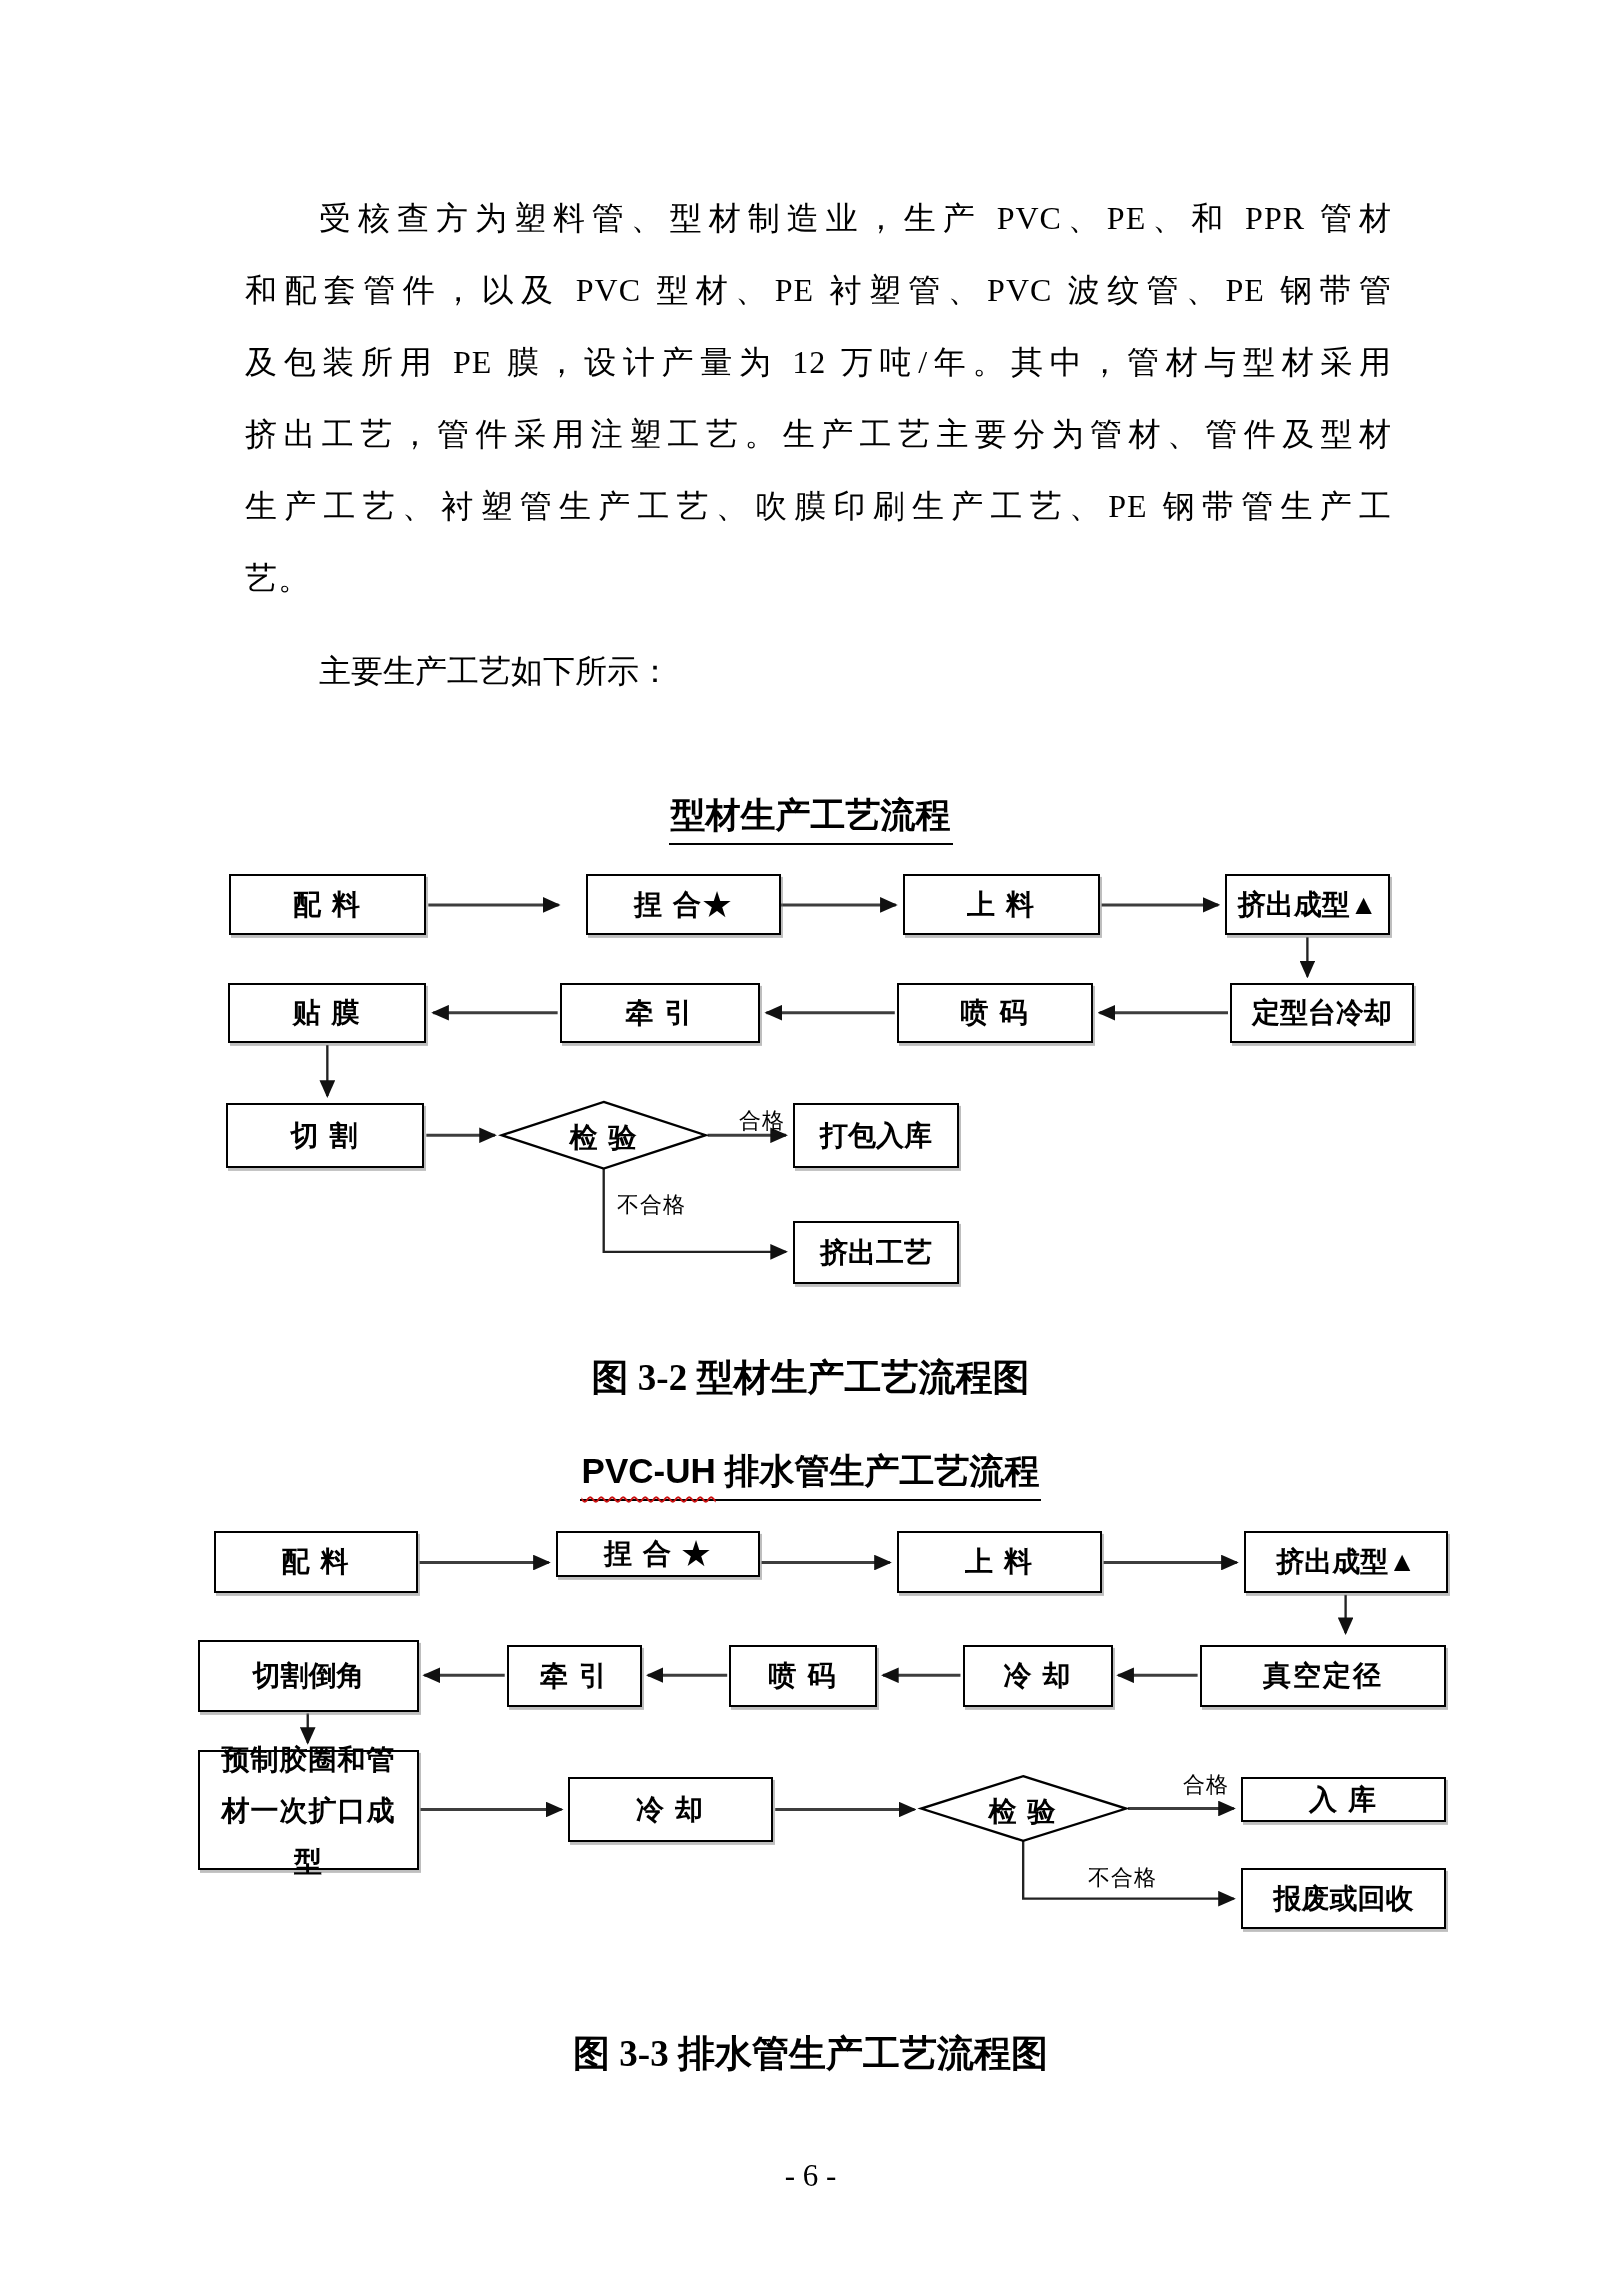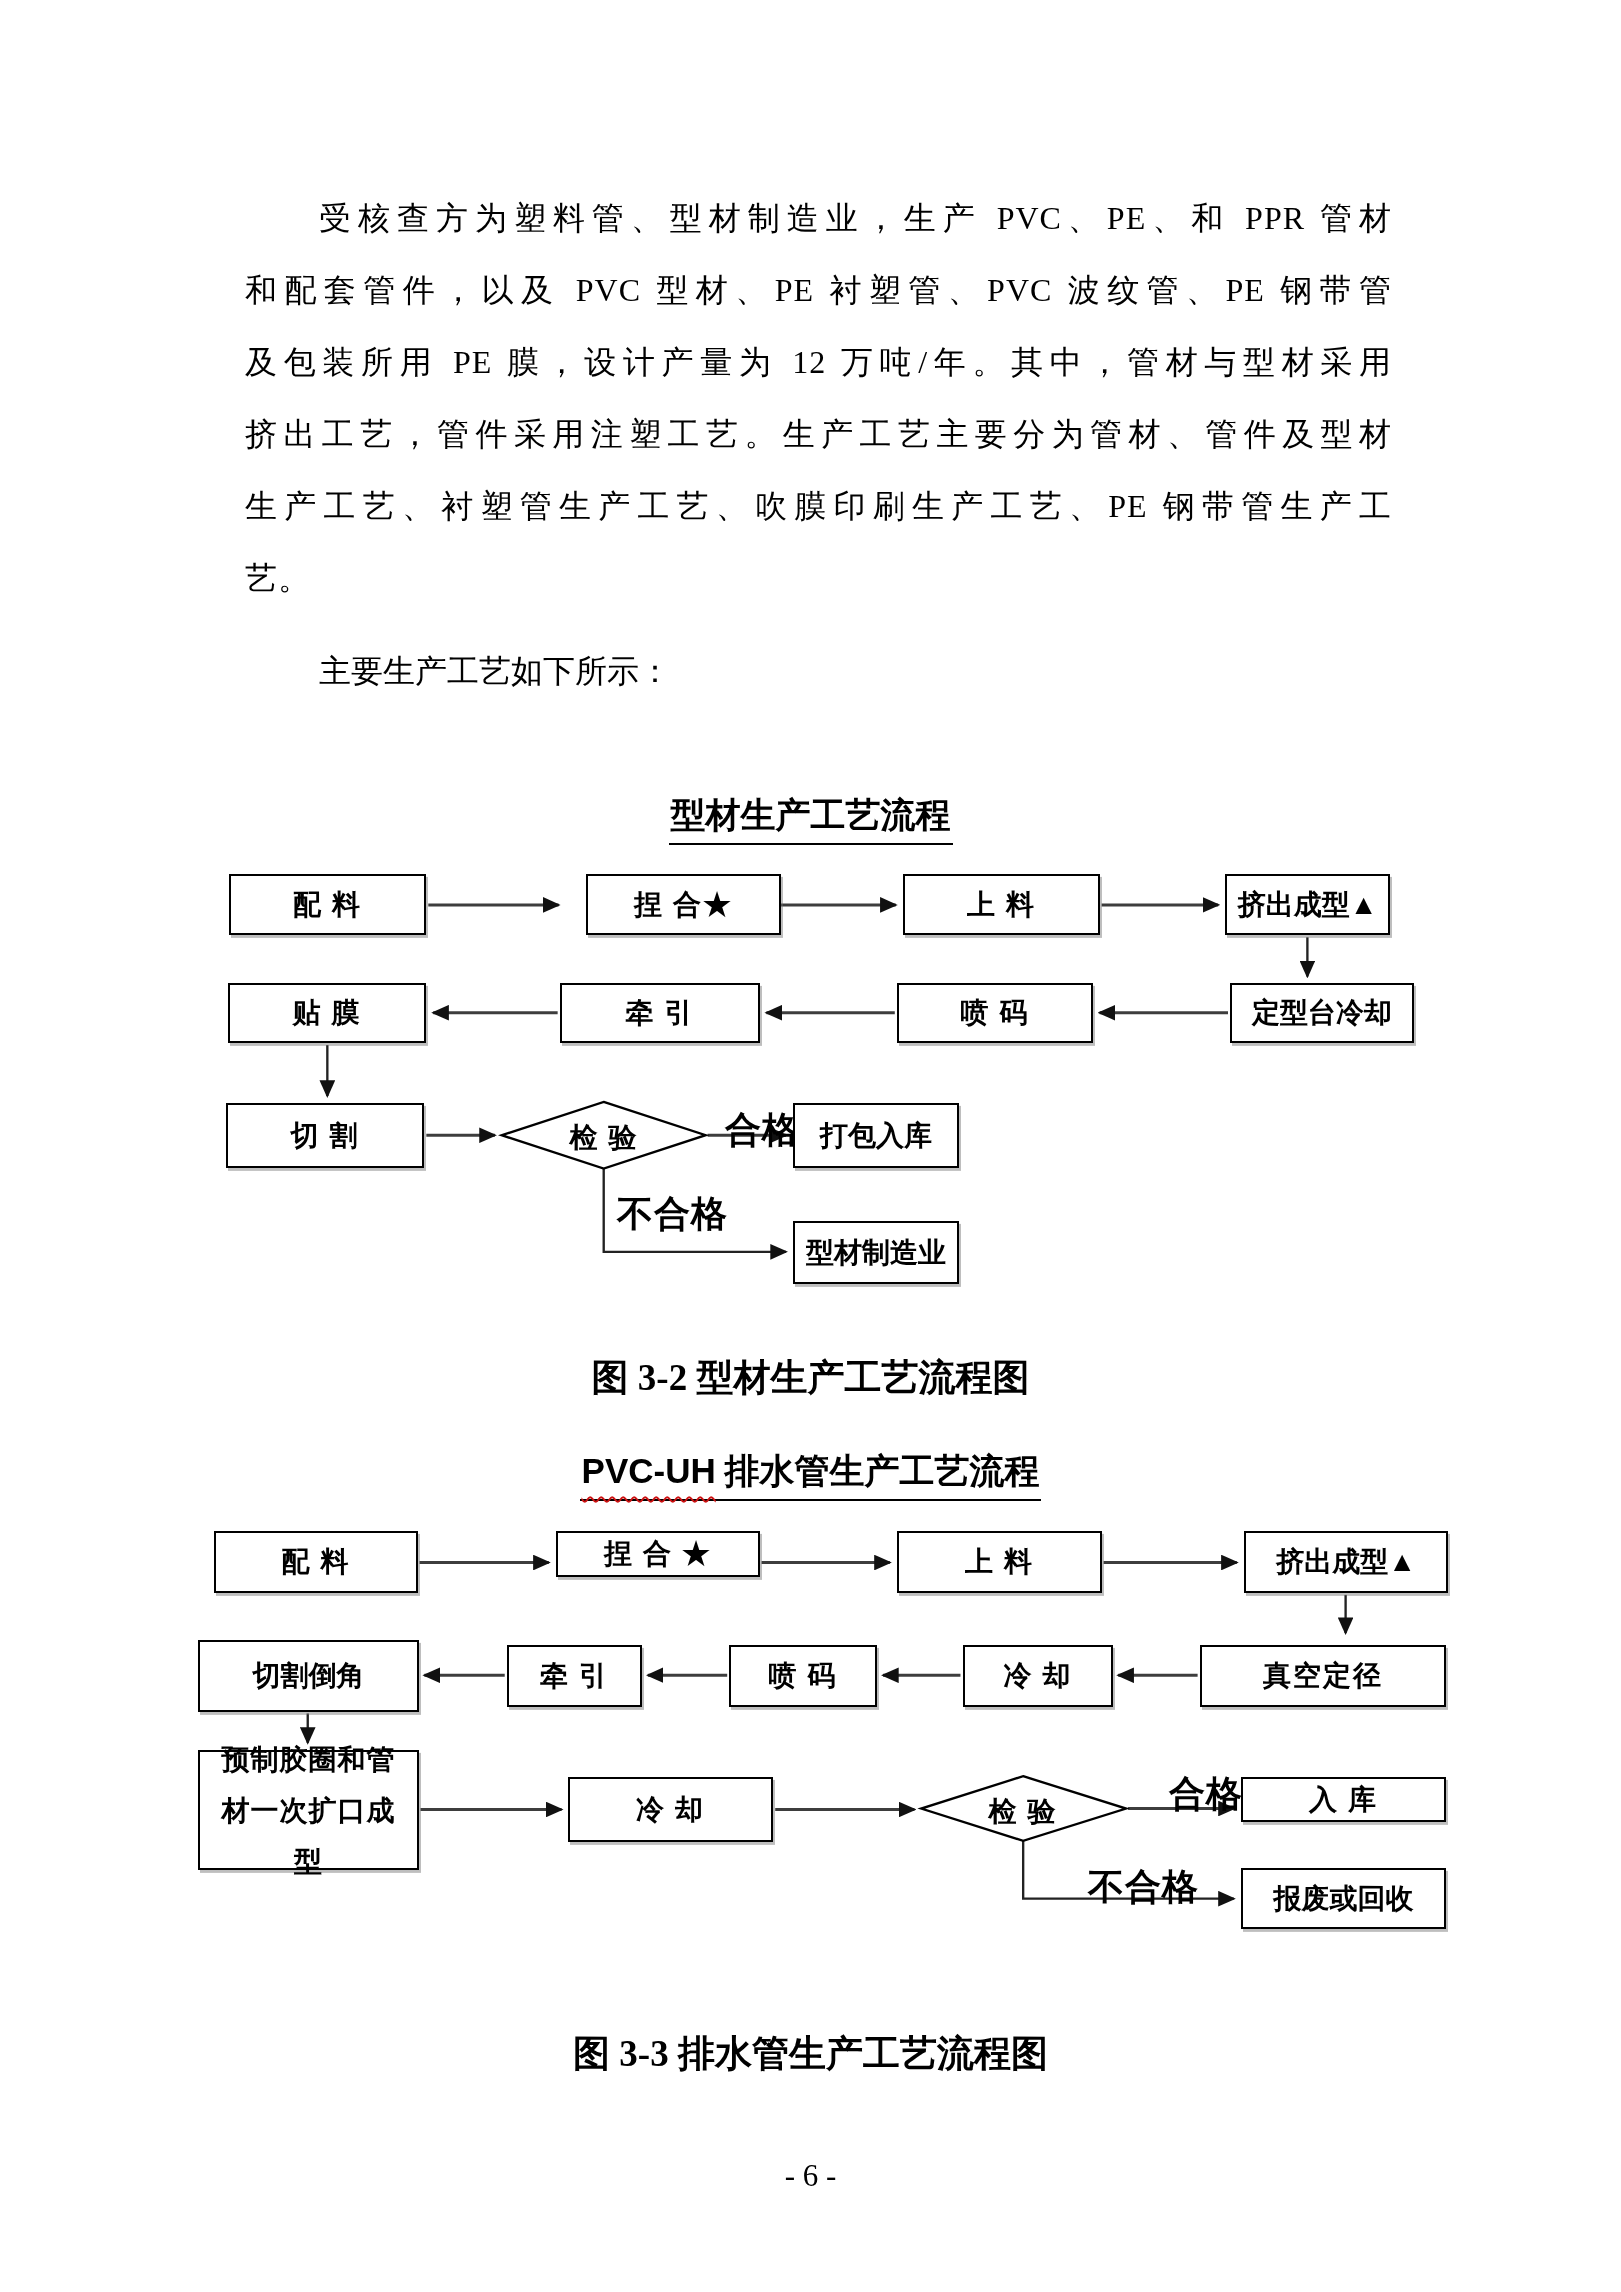--- a/index.html
+++ b/index.html
@@ -27,21 +27,21 @@
   .box {
     position:absolute; box-sizing:border-box; z-index:2;
     border:2px solid #000; background:#fff;
     display:flex; align-items:center; justify-content:center; text-align:center;
     font-weight:bold; font-size:28px; letter-spacing:2px;
     box-shadow:2px 2.9px 0 rgba(110,110,110,0.45);
   }
   .box.tight { letter-spacing:0; }
   .box.multiline { line-height:51px; padding:0 11.8px; letter-spacing:1px; }
   .diamond-label { position:absolute; z-index:2; text-align:center; font-weight:bold; font-size:28px; letter-spacing:2px; }
-  .flow-label { position:absolute; z-index:2; font-weight:bold; font-size:36px; letter-spacing:1px; }
+  .flow-label { position:absolute; z-index:2; font-weight:normal; font-size:22px; letter-spacing:1px; }
 
   .caption { position:absolute; left:0; right:0; text-align:center; font-weight:bold; font-size:37px; z-index:2;margin-top:24px; }
   .footer { position:absolute; left:0; right:0; text-align:center; font-size:31px; z-index:2; }
 </style>
 </head>
 <body>
 
 <div class="page">
 
   <svg class="connectors" viewBox="0 0 1654 2339" xmlns="http://www.w3.org/2000/svg">
@@ -102,21 +102,21 @@
   <div class="box" style="left:228px; top:983px; width:198px; height:60px;">贴 膜</div>
   <div class="box" style="left:560px; top:983px; width:200px; height:60px;">牵 引</div>
   <div class="box" style="left:897px; top:983px; width:196px; height:60px;">喷 码</div>
   <div class="box tight" style="left:1230px; top:983px; width:184px; height:60px;">定型台冷却</div>
 
   <div class="box" style="left:226px; top:1103px; width:198px; height:65px;">切 割</div>
   <div class="diamond-label" style="left:506px; top:1119px; width:196px;">检 验</div>
   <div class="flow-label" style="left:708px; top:1106px; width:108px; text-align:center;">合格</div>
   <div class="box tight" style="left:793px; top:1103px; width:166px; height:65px;">打包入库</div>
   <div class="flow-label" style="left:617px; top:1190px;">不合格</div>
-  <div class="box tight" style="left:793px; top:1221px; width:166px; height:63px;">型材制造业</div>
+  <div class="box tight" style="left:793px; top:1221px; width:166px; height:63px;">挤出工艺</div>
 
   <div class="caption" style="top:1329px;">图 3-2 型材生产工艺流程图</div>
 
   <div class="chart-title" style="top:1448px;">
     <span class="u">
       <span class="latin-sans wavy">PVC-UH</span><span> 排水管生产工艺流程</span>
     </span>
   </div>
 
   <div class="box" style="left:214px; top:1531px; width:204px; height:62px;">配 料</div>

